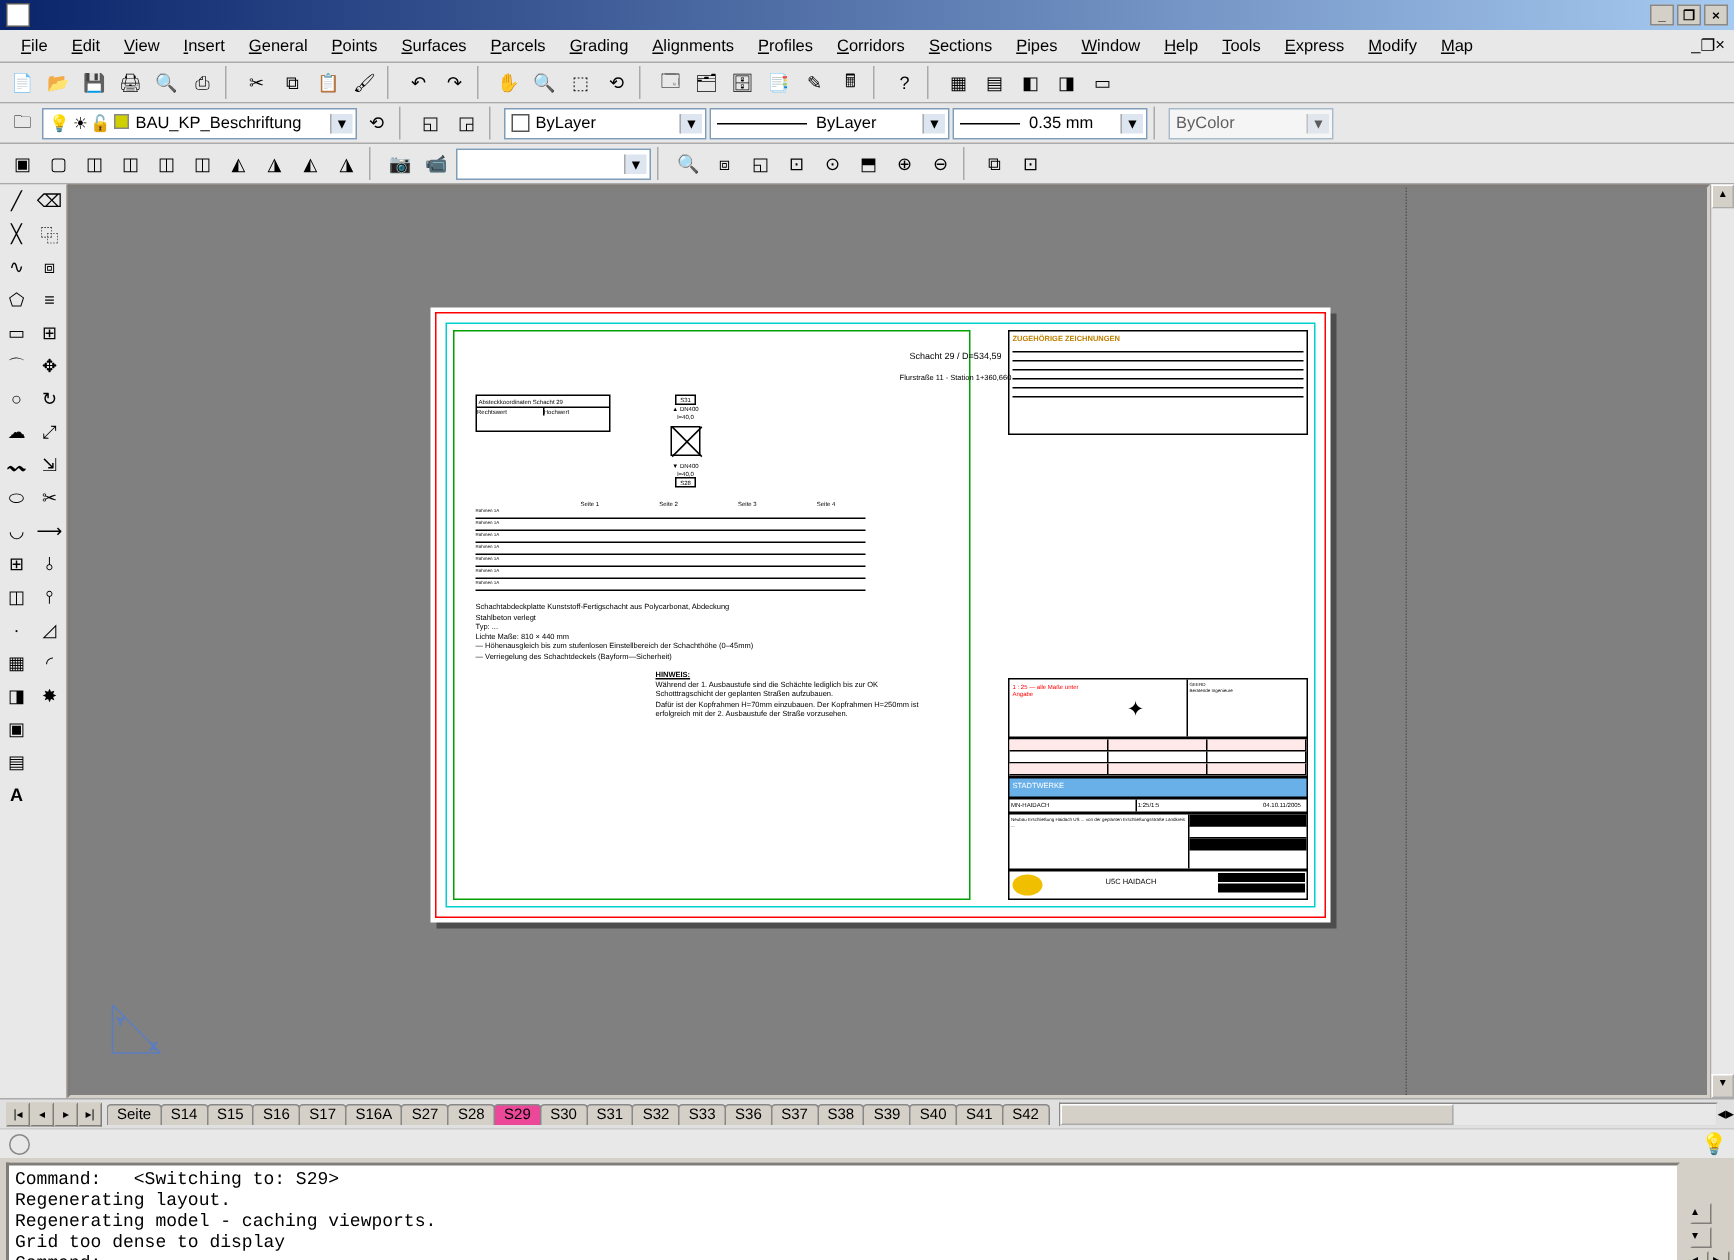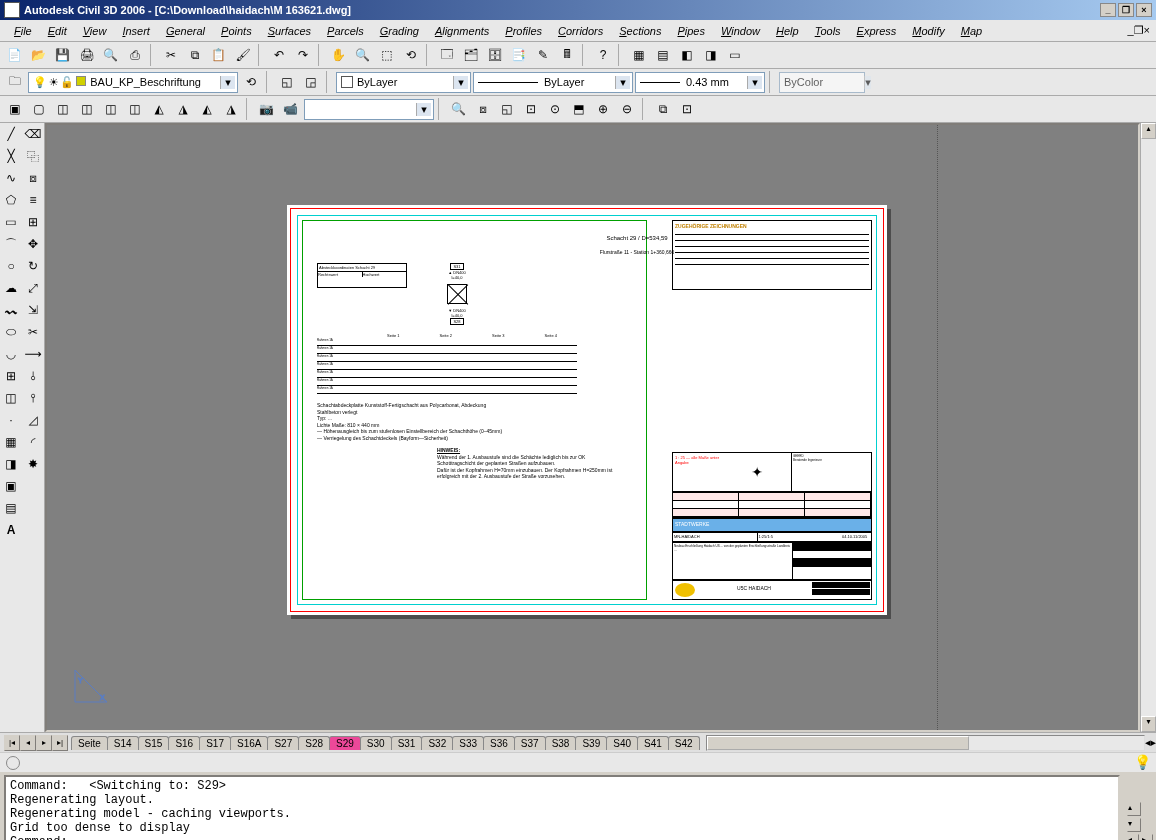--- a/index.html
+++ b/index.html
@@ -6,21 +6,21 @@
 body { font-family: Tahoma, Arial, sans-serif; font-size: 11px; background: #d4d0c8; width: 1156px; height: 840px; overflow: hidden; }
 
 
 .titlebar { background: linear-gradient(to right, #0a246a, #a6caf0); color: white; height: 20px; display: flex; align-items: center; padding: 0 4px; font-weight: bold; }
 .titlebar .icon { width: 16px; height: 16px; background: #fff; margin-right: 4px; border: 1px solid #555; }
 .titlebar .spacer { flex: 1; }
 .titlebar .winbtn { width: 16px; height: 14px; background: #d4d0c8; border: 1px solid #888; margin-left: 2px; font-size: 9px; text-align: center; line-height: 12px; color: black; }
 
 
 .menubar { background: #e8e8e8; height: 22px; display: flex; align-items: center; padding: 0 6px; border-bottom: 1px solid #aaa; }
-.menubar .menuitem { padding: 2px 8px; cursor: default; font-style: italic; }
+.menubar .menuitem { padding: 2px 8px; cursor: default; }
 .menubar .menuitem u { text-decoration: underline; }
 .menubar .docctrls { margin-left: auto; display: flex; }
 
 
 .toolbar-row { background: #e8e8e8; display: flex; align-items: center; padding: 2px 4px; border-bottom: 1px solid #aaa; gap: 2px; flex-wrap: wrap; min-height: 26px; }
 .tbtn { width: 22px; height: 22px; border: 1px solid transparent; display: inline-flex; align-items: center; justify-content: center; font-size: 12px; cursor: default; }
 .tsep { width: 6px; height: 22px; border-left: 1px solid #aaa; margin: 0 2px; }
 
 .dropdown { height: 21px; background: white; border: 1px solid #7f9db9; display: inline-flex; align-items: center; padding: 0 2px 0 4px; font-size: 11px; }
 .dropdown .arrow { width: 15px; text-align: center; background: #dce5f0; border-left: 1px solid #aaa; margin-left: auto;}
@@ -87,32 +87,31 @@
 .cmdwin-wrap { display:flex; align-items:stretch; }
 .cmdwin-area { flex:1; }
 .cmd-scroll { width:32px; display:flex; flex-direction:column; justify-content:flex-end; padding:4px 2px;}
 .cmd-scroll .sbtn { width:14px; height:14px; border:1px outset #d4d0c8; font-size:8px; margin:1px;}
 .cmd-scroll-row { display:flex;}
 
 .lightbulb-corner { position:absolute; right:4px; bottom:2px; color:#f8c800; font-size:14px;}
 .colordrop { width: 135px; }
 .ltdrop { width: 160px; }
 .lwdrop { width: 130px; }
-.plotdrop { width: 86px; opacity: 0.6; gap: 41px; }
+.plotdrop { width: 110px; opacity: 0.6; gap: 41px; }
 .swatch { width:12px; height:12px; border:1px solid #555; margin-right:4px;}
 .swatch.bylayer { background: white; }
 .ltline { width: 60px; height:1px; background:black; margin-right:6px;}
 .lwline { width: 40px; height:1px; background:black; margin-right:6px;}
 </style>
 </head>
 <body>
 
 <div class="titlebar">
   <span class="icon"></span>
-  <span>Autodesk Civil 3D 2006 - [C:\Download\haidach\M 163621.dwg]</span>
   <span class="spacer"></span>
   <span class="winbtn">_</span>
   <span class="winbtn">❐</span>
   <span class="winbtn">×</span>
 </div>
 
 <div class="menubar">
   <div id="menuitems" style="display:flex;">
       <span class="menuitem"><u>F</u>ile</span>
       <span class="menuitem"><u>E</u>dit</span>
@@ -201,21 +200,21 @@
     <span>ByLayer</span>
     <span class="arrow">▾</span>
   </div>
   <div class="dropdown ltdrop">
     <span class="ltline"></span>
     <span>ByLayer</span>
     <span class="arrow">▾</span>
   </div>
   <div class="dropdown lwdrop">
     <span class="lwline"></span>
-    <span>0.43 mm</span>
+    <span>0.35 mm</span>
     <span class="arrow">▾</span>
   </div>
   <span class="tsep"></span>
   <div class="dropdown plotdrop">
     <span>ByColor</span>
     <span class="arrow">▾</span>
   </div>
 </div>
 
 <div class="toolbar-row">

